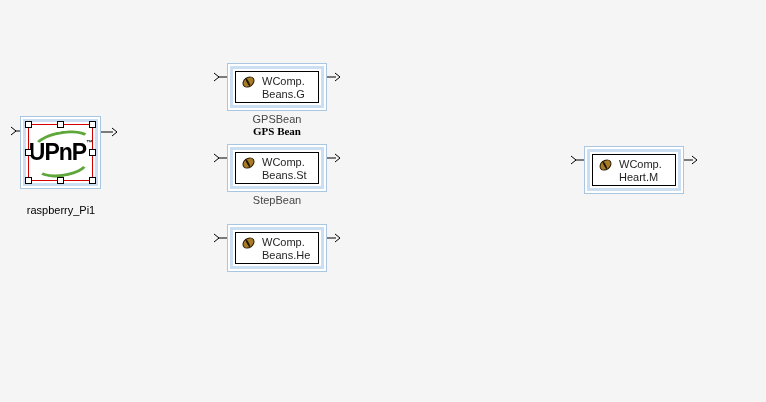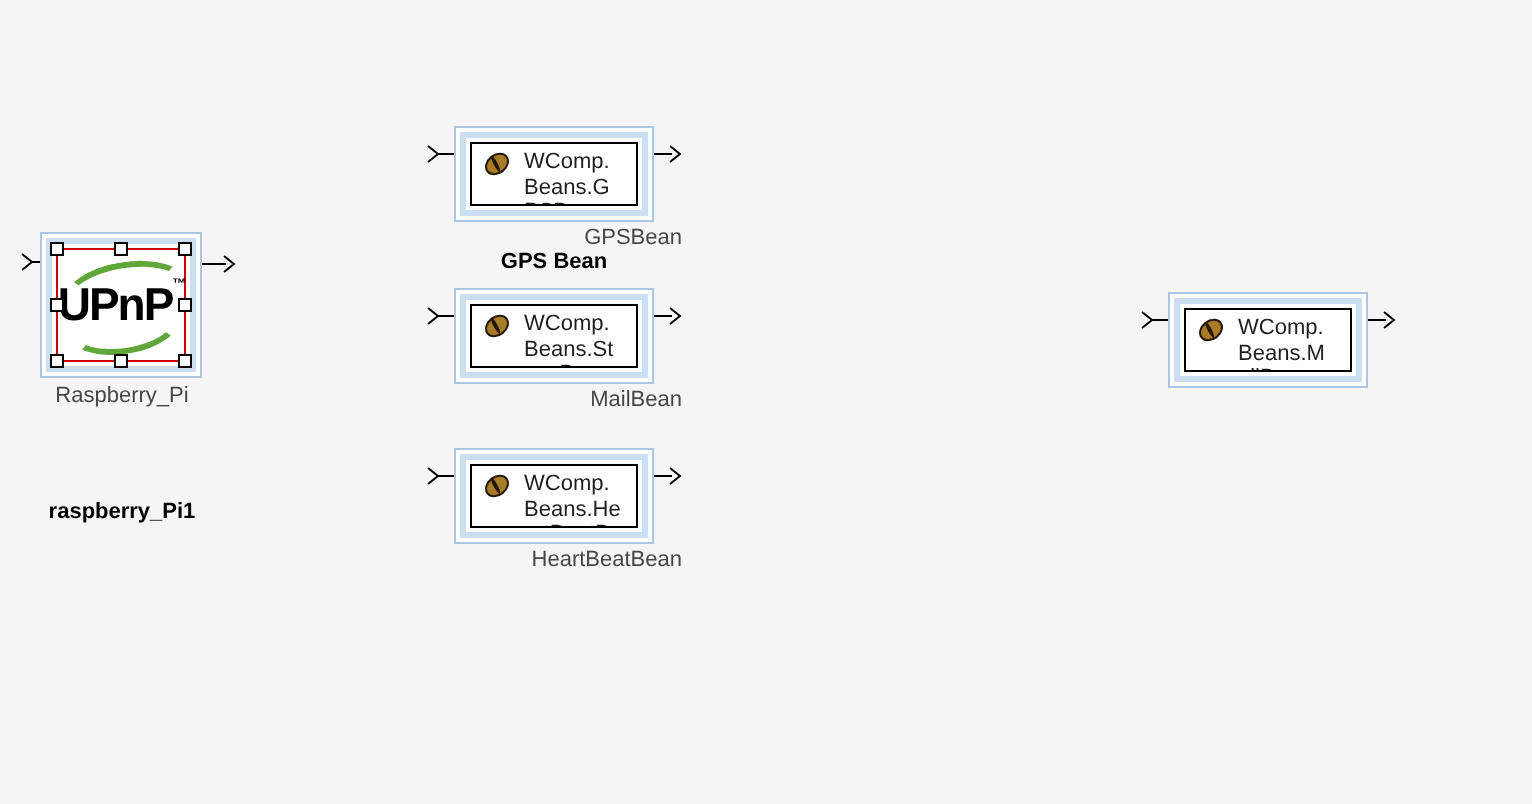--- a/index.html
+++ b/index.html
@@ -30,24 +30,24 @@
     transform:rotate(-38deg); position:relative;
   }
   .beanicon::after {
     content:""; position:absolute; left:4px; top:-1px; width:2px; height:9px;
     background:#231700; border-radius:50%; transform:rotate(10deg);
   }
   .beantext {
     margin-left:7px; padding-top:3px; height:27px; overflow:hidden;
     font-size:11px; line-height:12.5px; color:#1f1f1f; white-space:nowrap;
   }
-  .lbl1 { position:absolute; left:0; top:50px; width:128px; text-align:right;
+  .lbl1 { position:absolute; left:0; top:50px; width:128px; text-align:center;
           font-size:11px; color:#464646; }
   .lbl2 { position:absolute; left:0; top:62px; width:128px; text-align:center;
-          font-size:11px; font-weight:bold; color:#000; }
+          font-size:11px; font-weight:bold; color:#000;font-family:Liberation Serif, serif; }
   .conn { position:absolute; }
 
   
   .up-outer {
     position:absolute; left:14px; top:0; width:81px; height:73px;
     box-sizing:border-box; border:1px solid #a9c6e3; background:#fff; padding:2px;
   }
   .up-ring {
     box-sizing:border-box; width:100%; height:100%;
     border:3px solid #ccdff2; background:#fff;
@@ -66,21 +66,21 @@
     position:relative; font-weight:bold; font-size:23px; letter-spacing:-1px;
     color:#000; z-index:2;
   }
   .upnp-tm { font-size:7px; vertical-align:top; font-weight:bold; }
   .arc { position:absolute; border-radius:50%; border:3px solid transparent; z-index:1; }
   .arc1 { width:56px; height:24px; left:3px; top:6px;  border-top-color:#5fa63b;   transform:rotate(-9deg); }
   .arc2 { width:50px; height:22px; left:5px; top:24px; border-bottom-color:#5fa63b; transform:rotate(-9deg); }
   .up-lbl1 { position:absolute; left:0; top:76px; width:110px; text-align:center;
              font-size:11px; color:#464646; }
   .up-lbl2 { position:absolute; left:0; top:88px; width:110px; text-align:center;
-             font-size:11px; font-weight:bold; color:#000;margin-top:46px; }
+             font-size:11px; font-weight:normal; color:#000; }
 </style>
 </head>
 <body>
 
 <div class="canvas">
 
   <div class="comp" style="left:6px; top:116px; width:114px; height:102px;">
     <svg class="conn" style="left:4px; top:10px;" width="20" height="10">
       <polyline points="1,1 6,5 1,9" fill="none" stroke="#000" stroke-width="1"></polyline>
       <line x1="5" y1="5" x2="20" y2="5" stroke="#000" stroke-width="1"></line>
@@ -99,21 +99,20 @@
           <span class="hd mr"></span>
           <span class="hd bl"></span>
           <span class="hd bm"></span>
           <span class="hd br"></span>
           <span class="arc arc1"></span>
           <span class="arc arc2"></span>
           <span class="upnp-logo"><span>UPnP</span><span class="upnp-tm">™</span></span>
         </div>
       </div>
     </div>
-    <div class="up-lbl1">Raspberry_Pi</div>
     <div class="up-lbl2">raspberry_Pi1</div>
   </div>
 
   <div class="comp" style="left:213px; top:63px; width:128px; height:80px;">
     <svg class="conn" style="left:0; top:9px;" width="24" height="10">
       <polyline points="1,1 6,5 1,9" fill="none" stroke="#000"></polyline>
       <line x1="5" y1="5" x2="24" y2="5" stroke="#000"></line>
     </svg>
     <svg class="conn" style="left:105px; top:9px;" width="23" height="10">
       <line x1="0" y1="5" x2="18" y2="5" stroke="#000"></line>
@@ -149,21 +148,21 @@
         <div class="bean-inner">
           <span class="beanicon"></span>
           <div class="beantext">
             <div>WComp.</div>
             <div>Beans.St</div>
             <div>epsBean</div>
           </div>
         </div>
       </div>
     </div>
-    <div class="lbl1">MailBean</div>
+    <div class="lbl1">StepBean</div>
   </div>
 
   <div class="comp" style="left:213px; top:224px; width:128px; height:80px;">
     <svg class="conn" style="left:0; top:9px;" width="24" height="10">
       <polyline points="1,1 6,5 1,9" fill="none" stroke="#000"></polyline>
       <line x1="5" y1="5" x2="24" y2="5" stroke="#000"></line>
     </svg>
     <svg class="conn" style="left:105px; top:9px;" width="23" height="10">
       <line x1="0" y1="5" x2="18" y2="5" stroke="#000"></line>
       <polyline points="17,1 22,5 17,9" fill="none" stroke="#000"></polyline>
@@ -173,39 +172,38 @@
         <div class="bean-inner">
           <span class="beanicon"></span>
           <div class="beantext">
             <div>WComp.</div>
             <div>Beans.He</div>
             <div>artBeatB</div>
           </div>
         </div>
       </div>
     </div>
-    <div class="lbl1">HeartBeatBean</div>
   </div>
 
   <div class="comp" style="left:570px; top:146px; width:128px; height:80px;">
     <svg class="conn" style="left:0; top:9px;" width="24" height="10">
       <polyline points="1,1 6,5 1,9" fill="none" stroke="#000"></polyline>
       <line x1="5" y1="5" x2="24" y2="5" stroke="#000"></line>
     </svg>
     <svg class="conn" style="left:105px; top:9px;" width="23" height="10">
       <line x1="0" y1="5" x2="18" y2="5" stroke="#000"></line>
       <polyline points="17,1 22,5 17,9" fill="none" stroke="#000"></polyline>
     </svg>
     <div class="bean-outer">
       <div class="bean-ring">
         <div class="bean-inner">
           <span class="beanicon"></span>
           <div class="beantext">
             <div>WComp.</div>
-            <div>Beans.M</div>
+            <div>Heart.M</div>
             <div>ailBean</div>
           </div>
         </div>
       </div>
     </div>
   </div>
 
 </div>
 
 </body></html>

